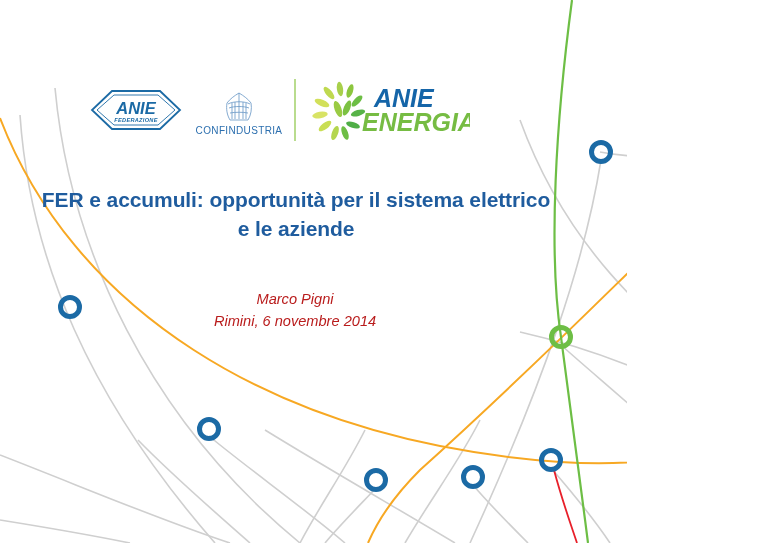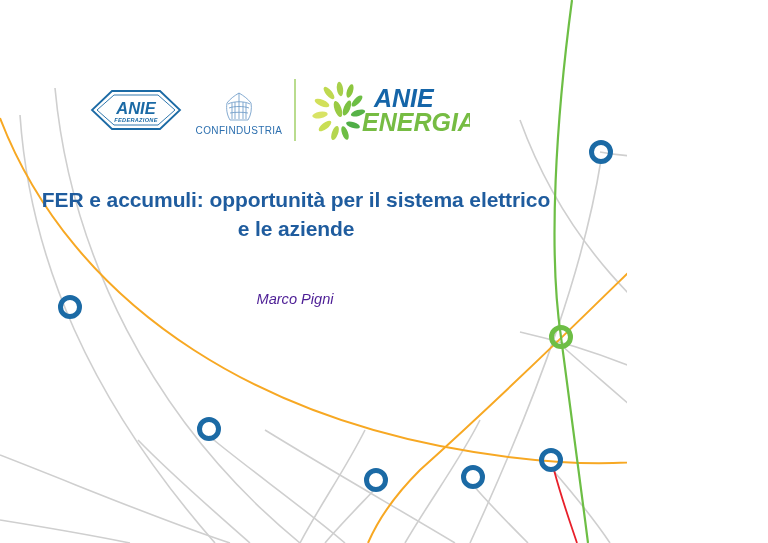--- a/index.html
+++ b/index.html
@@ -96,21 +96,21 @@
   }
   #subtitle {
     position: absolute;
     left: 60px;
     top: 288px;
     width: 470px;
     text-align: center;
     font-size: 14.6px;
     font-style: italic;
     line-height: 1.52;
-    color: #4c1d95;
+    color: #b91c1c;
   }
   .sub-line { display: block; white-space: nowrap; }
 </style>
 </head>
 <body>
 
 <div id="slide">
 
   <svg id="bg-graphic" viewBox="0 0 768 543">
 
@@ -219,16 +219,17 @@
       </svg>
     </div>
 
     <div id="title">
       <span>FER e accumuli: opportunità per il</span>
       <span>sistema elettrico e le aziende</span>
     </div>
 
     <div id="subtitle">
       <span class="sub-line">Marco Pigni</span>
+      <span class="sub-line">Rimini,  6 novembre 2014</span>
     </div>
 
   </div>
 </div>
 
 </body></html>

